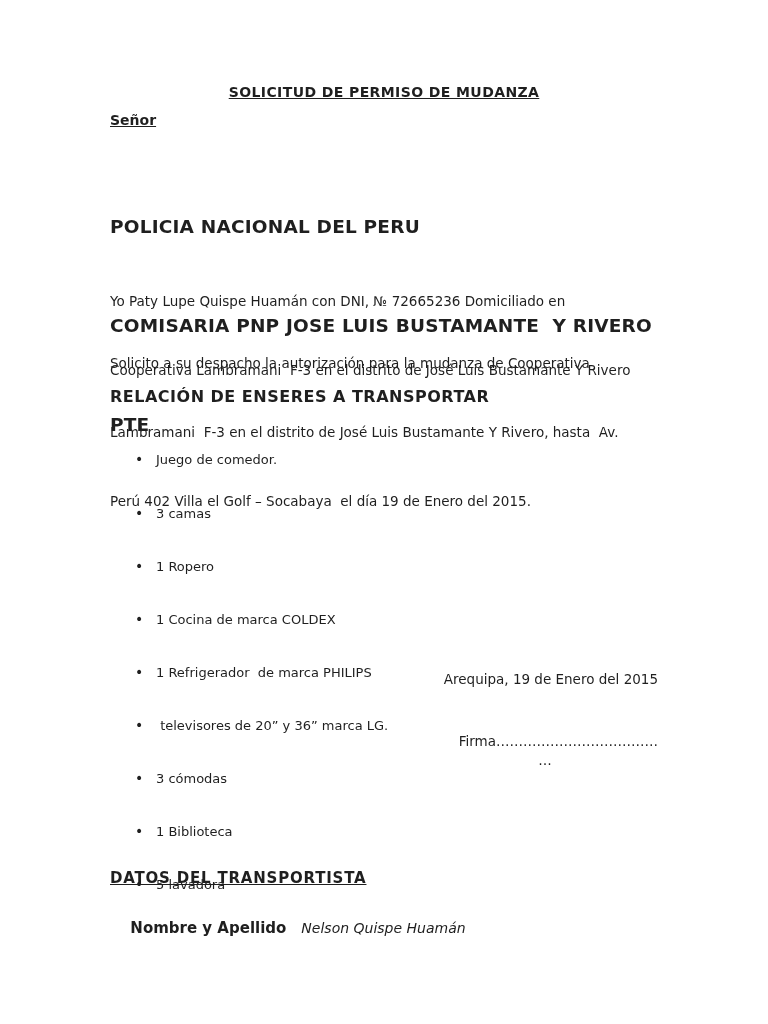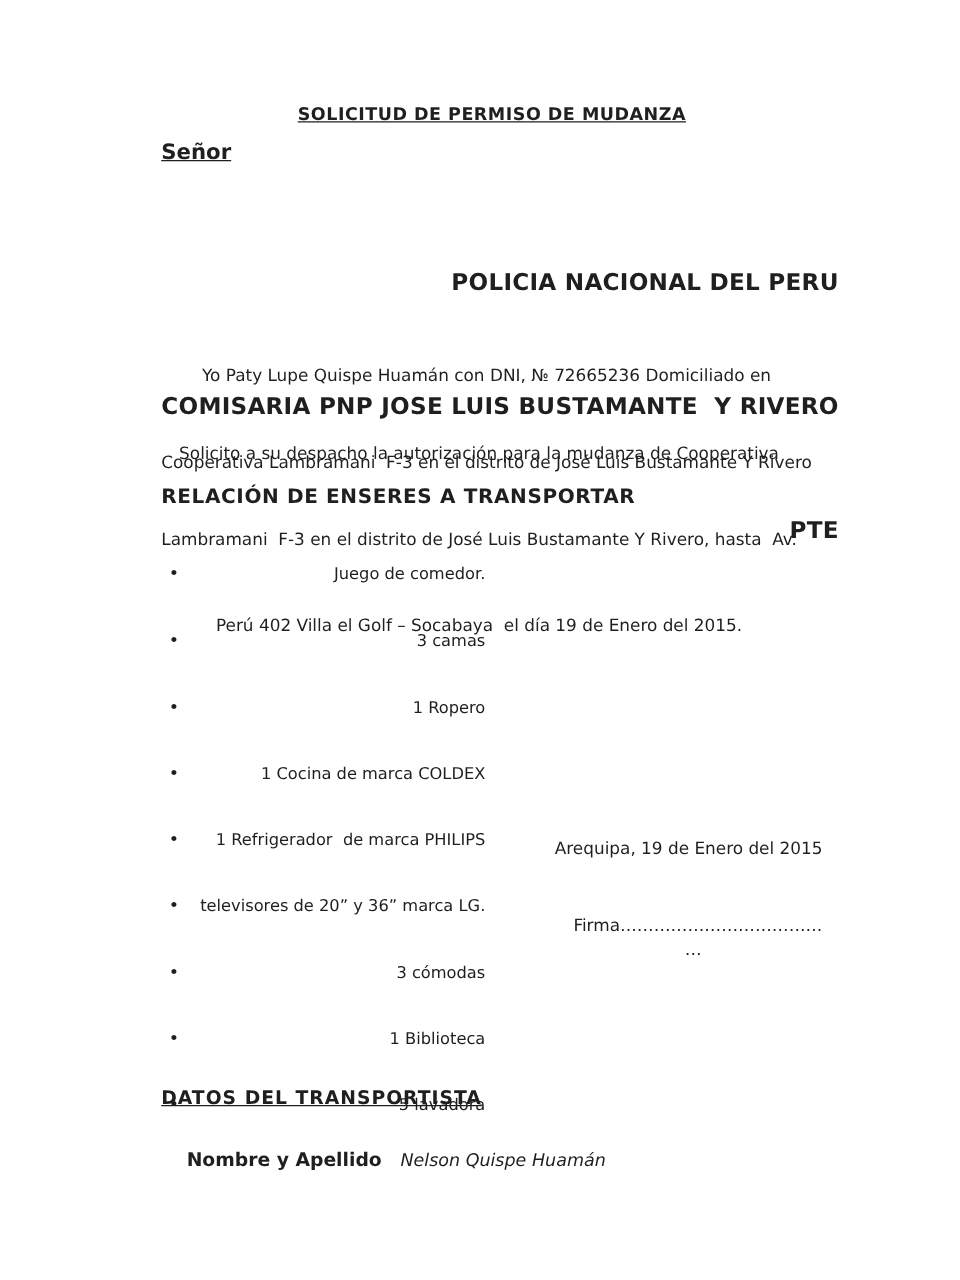--- a/index.html
+++ b/index.html
@@ -10,62 +10,62 @@
   html, body { background: var(--page_background); }
   .page {
     position: relative;
     width: 768px;
     height: 1024px;
     background: var(--page_background);
     color: var(--text);
     font-family: "DejaVu Sans", "Liberation Sans", sans-serif;
     overflow: hidden;
   }
-  .abs { position: absolute; white-space: pre; padding-left: 19px; }
+  .abs { position: absolute; white-space: pre; }
 
   .title {
     top: 84px; left: 0; width: 768px;
     text-align: center;
     font-size: 14px; font-weight: bold;
     text-decoration: underline;
     letter-spacing: 0.4px;
   }
   .senor {
     top: 112px; left: 110px;
-    font-size: 17px; font-weight: bold;
+    font-size: 14px; font-weight: bold;
     text-decoration: underline;
   }
   .addressee {
     top: 144px; left: 110px;
     font-size: 18.5px; font-weight: bold;
     line-height: 33px;
     letter-spacing: 0.2px;
   }
-  .addressee .addr-line { white-space: pre; text-align: right; }
+  .addressee .addr-line { white-space: pre; }
   .para {
     left: 110px;
     font-size: 13.5px;
     line-height: 23px;
   }
-  .para .line { white-space: pre; text-align: center; }
+  .para .line { white-space: pre; }
   .para1 { top: 244px; }
   .para2 { top: 306px; }
   .relacion {
     top: 387px; left: 110px;
     font-size: 16px; font-weight: bold;
     letter-spacing: 0.5px;
   }
   .items {
     top: 416px; left: 110px;
     list-style: none;
     padding-left: 46px;
     font-size: 13px;
     line-height: 17.7px;
   }
-  .items li { position: relative; white-space: pre; text-align: right; }
+  .items li { position: relative; white-space: pre; }
   .items li::before {
     content: "\2022";
     position: absolute;
     left: -21px;
     font-size: 14px;
   }
   .dateline {
     top: 671px; right: 110px;
     font-size: 13.5px;
   }

